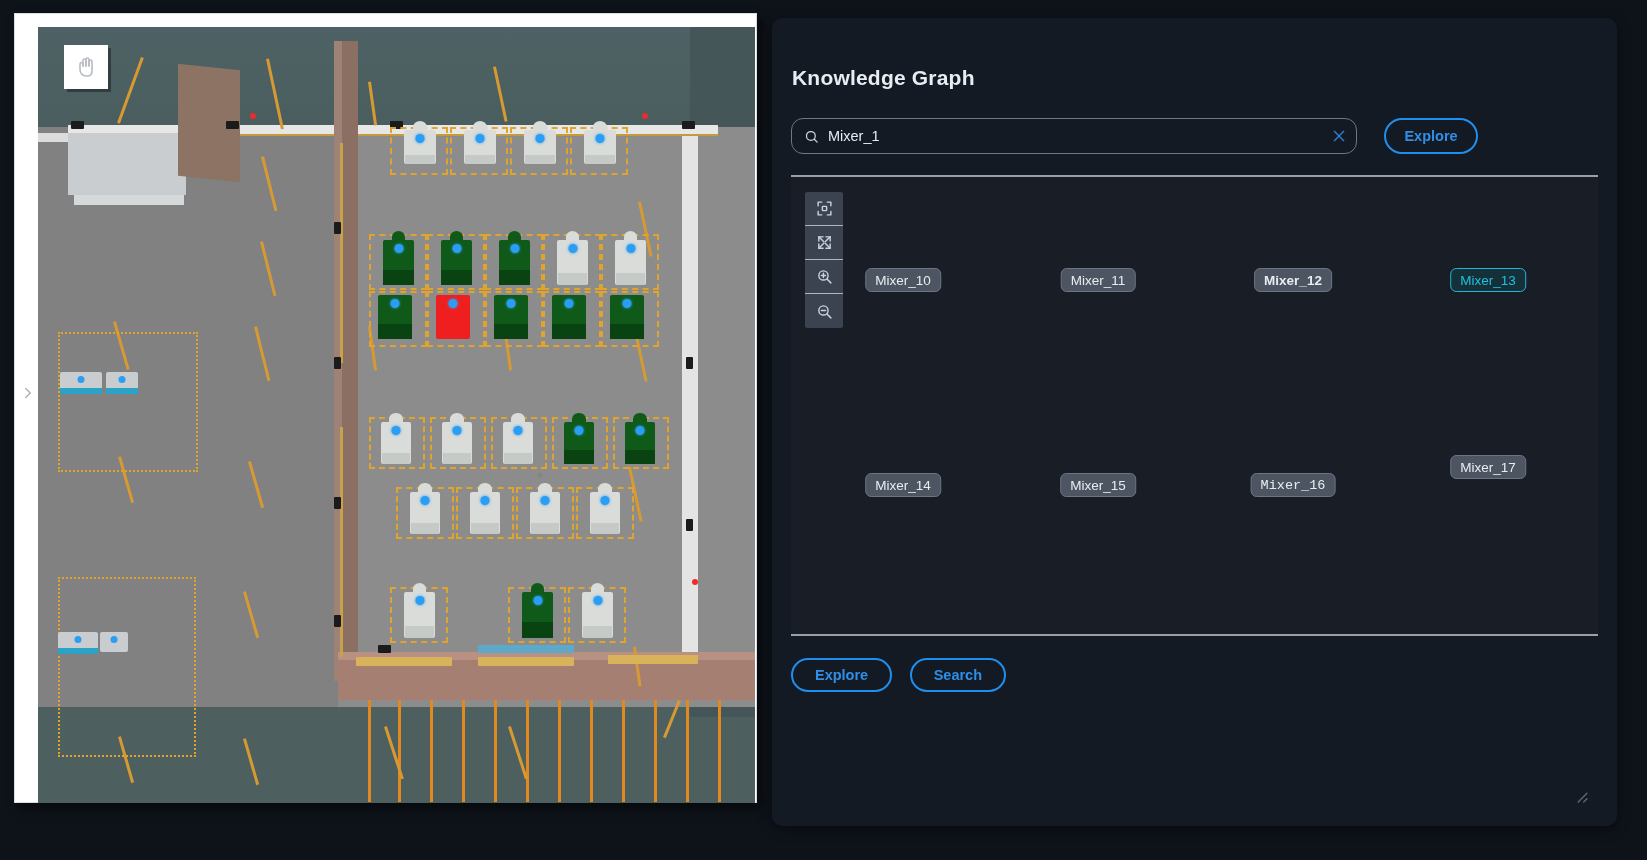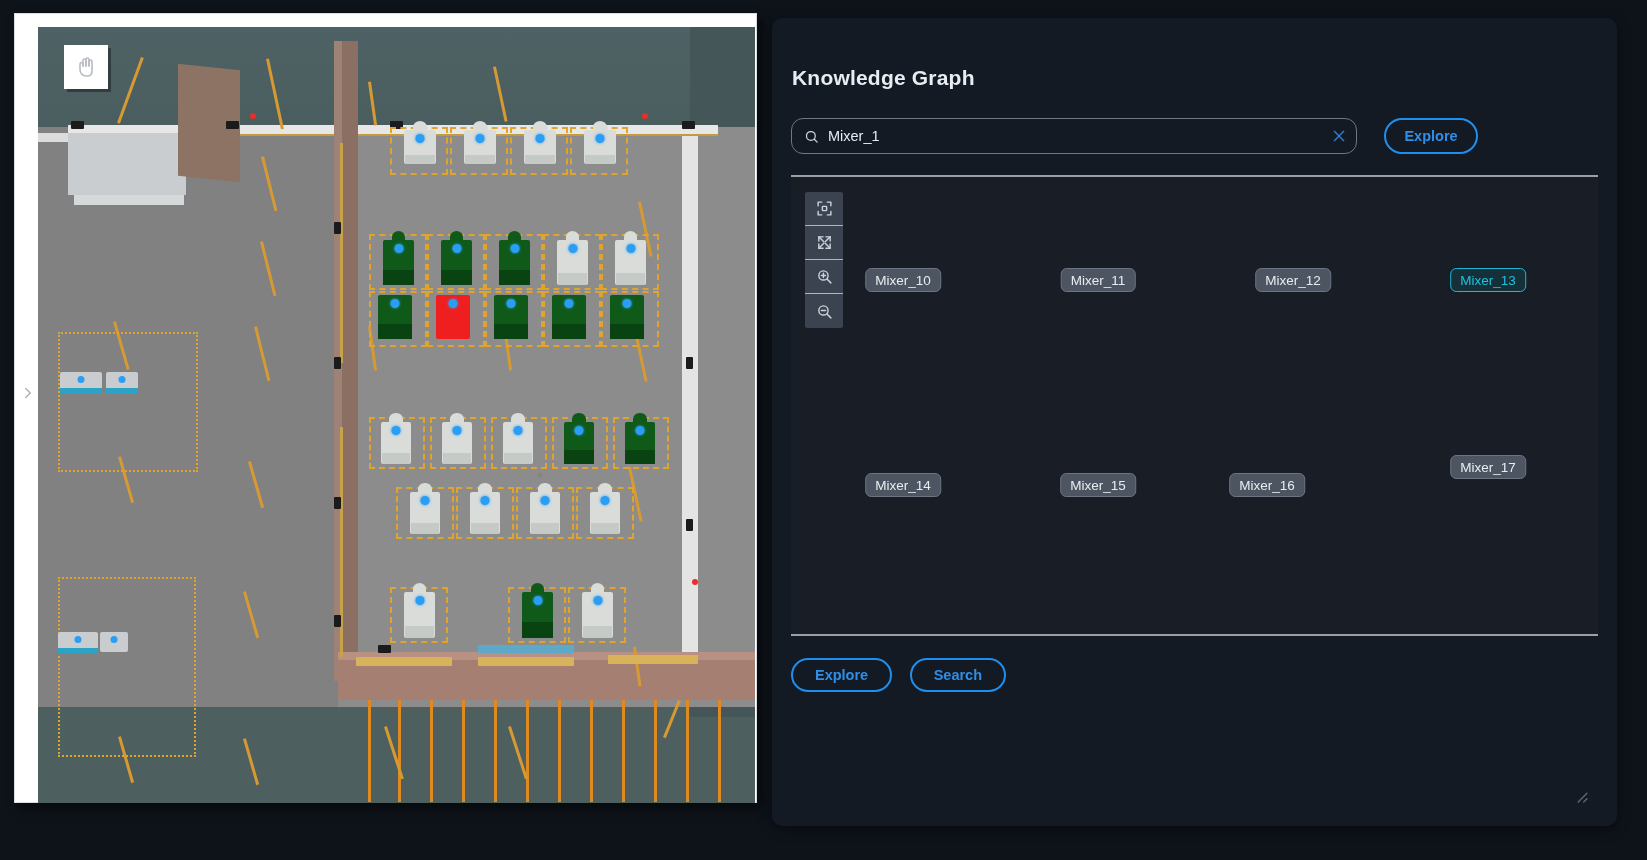--- a/index.html
+++ b/index.html
@@ -487,25 +487,25 @@
             <svg viewBox="0 0 24 24" fill="none" stroke="currentColor" stroke-width="2" stroke-linecap="round">
               <circle cx="10.5" cy="10.5" r="6.5"></circle>
                 <line x1="15.5" y1="15.5" x2="21" y2="21"></line>
               <line x1="7.5" y1="10.5" x2="13.5" y2="10.5"></line>
             </svg>
           </div>
         </div>
         <div id="node-layer">
             <div class="node" style="left: 112px; top: 103px;">Mixer_10</div>
             <div class="node" style="left: 307px; top: 103px;">Mixer_11</div>
-            <div class="node" style="left: 502px; top: 103px;">Mixer_12</div>
+            <div class="node" style="left: 502px; top: 103px; font-weight: bold;">Mixer_12</div>
             <div class="node highlight" style="left: 697px; top: 103px;">Mixer_13</div>
             <div class="node" style="left: 112px; top: 308px;">Mixer_14</div>
             <div class="node" style="left: 307px; top: 308px;">Mixer_15</div>
-            <div class="node" style="left: 476px; top: 308px;">Mixer_16</div>
+            <div class="node" style="left: 502px; top: 308px; font-family: Liberation Mono, monospace;">Mixer_16</div>
             <div class="node" style="left: 697px; top: 290px;">Mixer_17</div>
           </div>
       </div>
 
       <div id="kg-footer">
         <button class="pill-btn">Explore</button>
         <button class="pill-btn">Search</button>
       </div>
 
       <div id="resize-grip">

